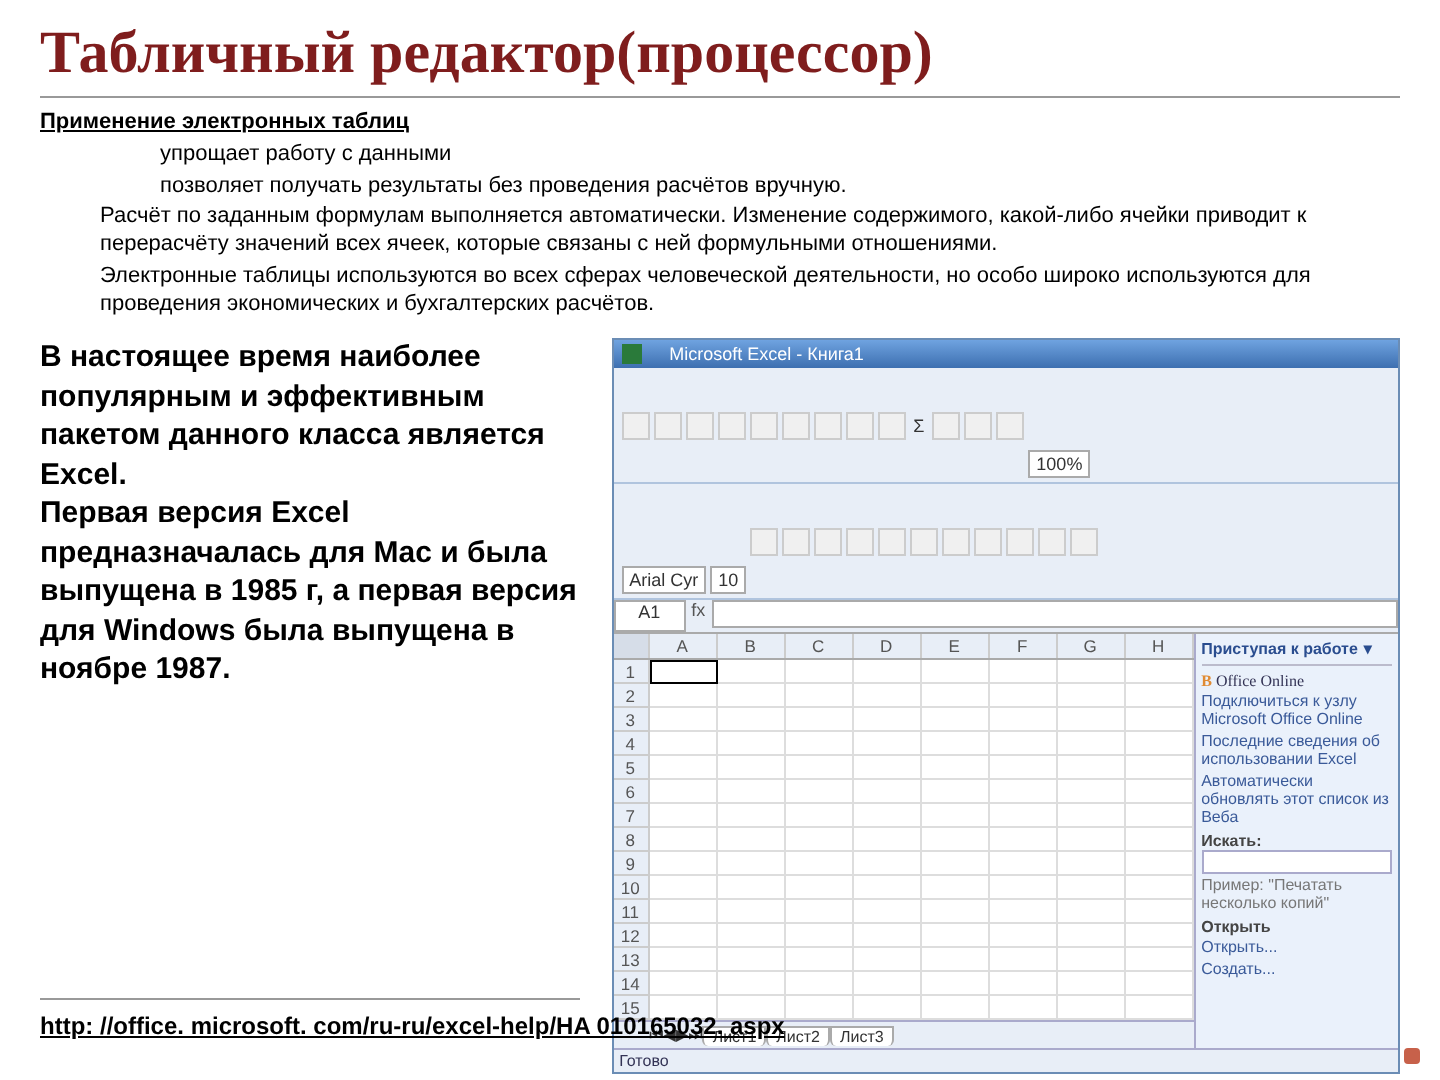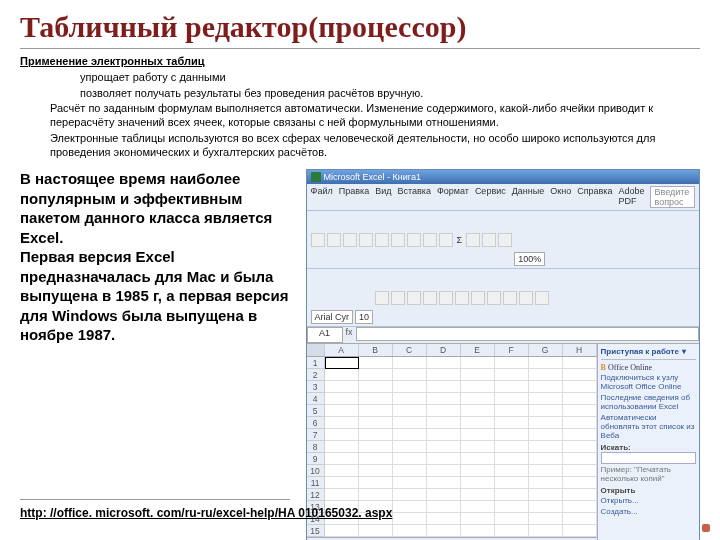--- a/index.html
+++ b/index.html
@@ -88,21 +88,21 @@
     font-size: 9px;
     background: #d6e3f2;
     color: #333;
   }
   .excel-title {
     background: linear-gradient(#6fa3e0, #3d6fb0);
     color: #fff;
     padding: 2px 4px;
     display: flex;
     align-items: center;
-    gap: 3px;
+    gap: 14px;
   }
   .excel-icon {
     width: 10px; height: 10px; background: #2a7a3a; display: inline-block;
   }
   .excel-menu {
     background: #e8eef7;
     padding: 2px 4px;
     display: flex;
     gap: 6px;
     color: #333;
@@ -229,33 +229,20 @@
 
   <div class="row">
     <div class="left-col" style="white-space:pre-line;">В настоящее время наиболее популярным и эффективным пакетом данного класса является Excel.
 Первая версия Excel предназначалась для Mac и была выпущена в 1985 г, а первая версия для Windows была выпущена в ноябре 1987.</div>
 
     <div class="right-col">
       <div class="excel">
         <div class="excel-title">
           <span class="excel-icon"></span>
           <span>Microsoft Excel - Книга1</span>
-        </div>
-        <div class="excel-menu">
-          <span>Файл</span>
-          <span>Правка</span>
-          <span>Вид</span>
-          <span>Вставка</span>
-          <span>Формат</span>
-          <span>Сервис</span>
-          <span>Данные</span>
-          <span>Окно</span>
-          <span>Справка</span>
-          <span>Adobe PDF</span>
-          <span class="ask-box">Введите вопрос</span>
         </div>
         <div class="excel-toolbar">
           <span class="tb-btn"></span>
           <span class="tb-btn"></span>
           <span class="tb-btn"></span>
           <span class="tb-btn"></span>
           <span class="tb-btn"></span>
           <span class="tb-btn"></span>
           <span class="tb-btn"></span>
           <span class="tb-btn"></span>

